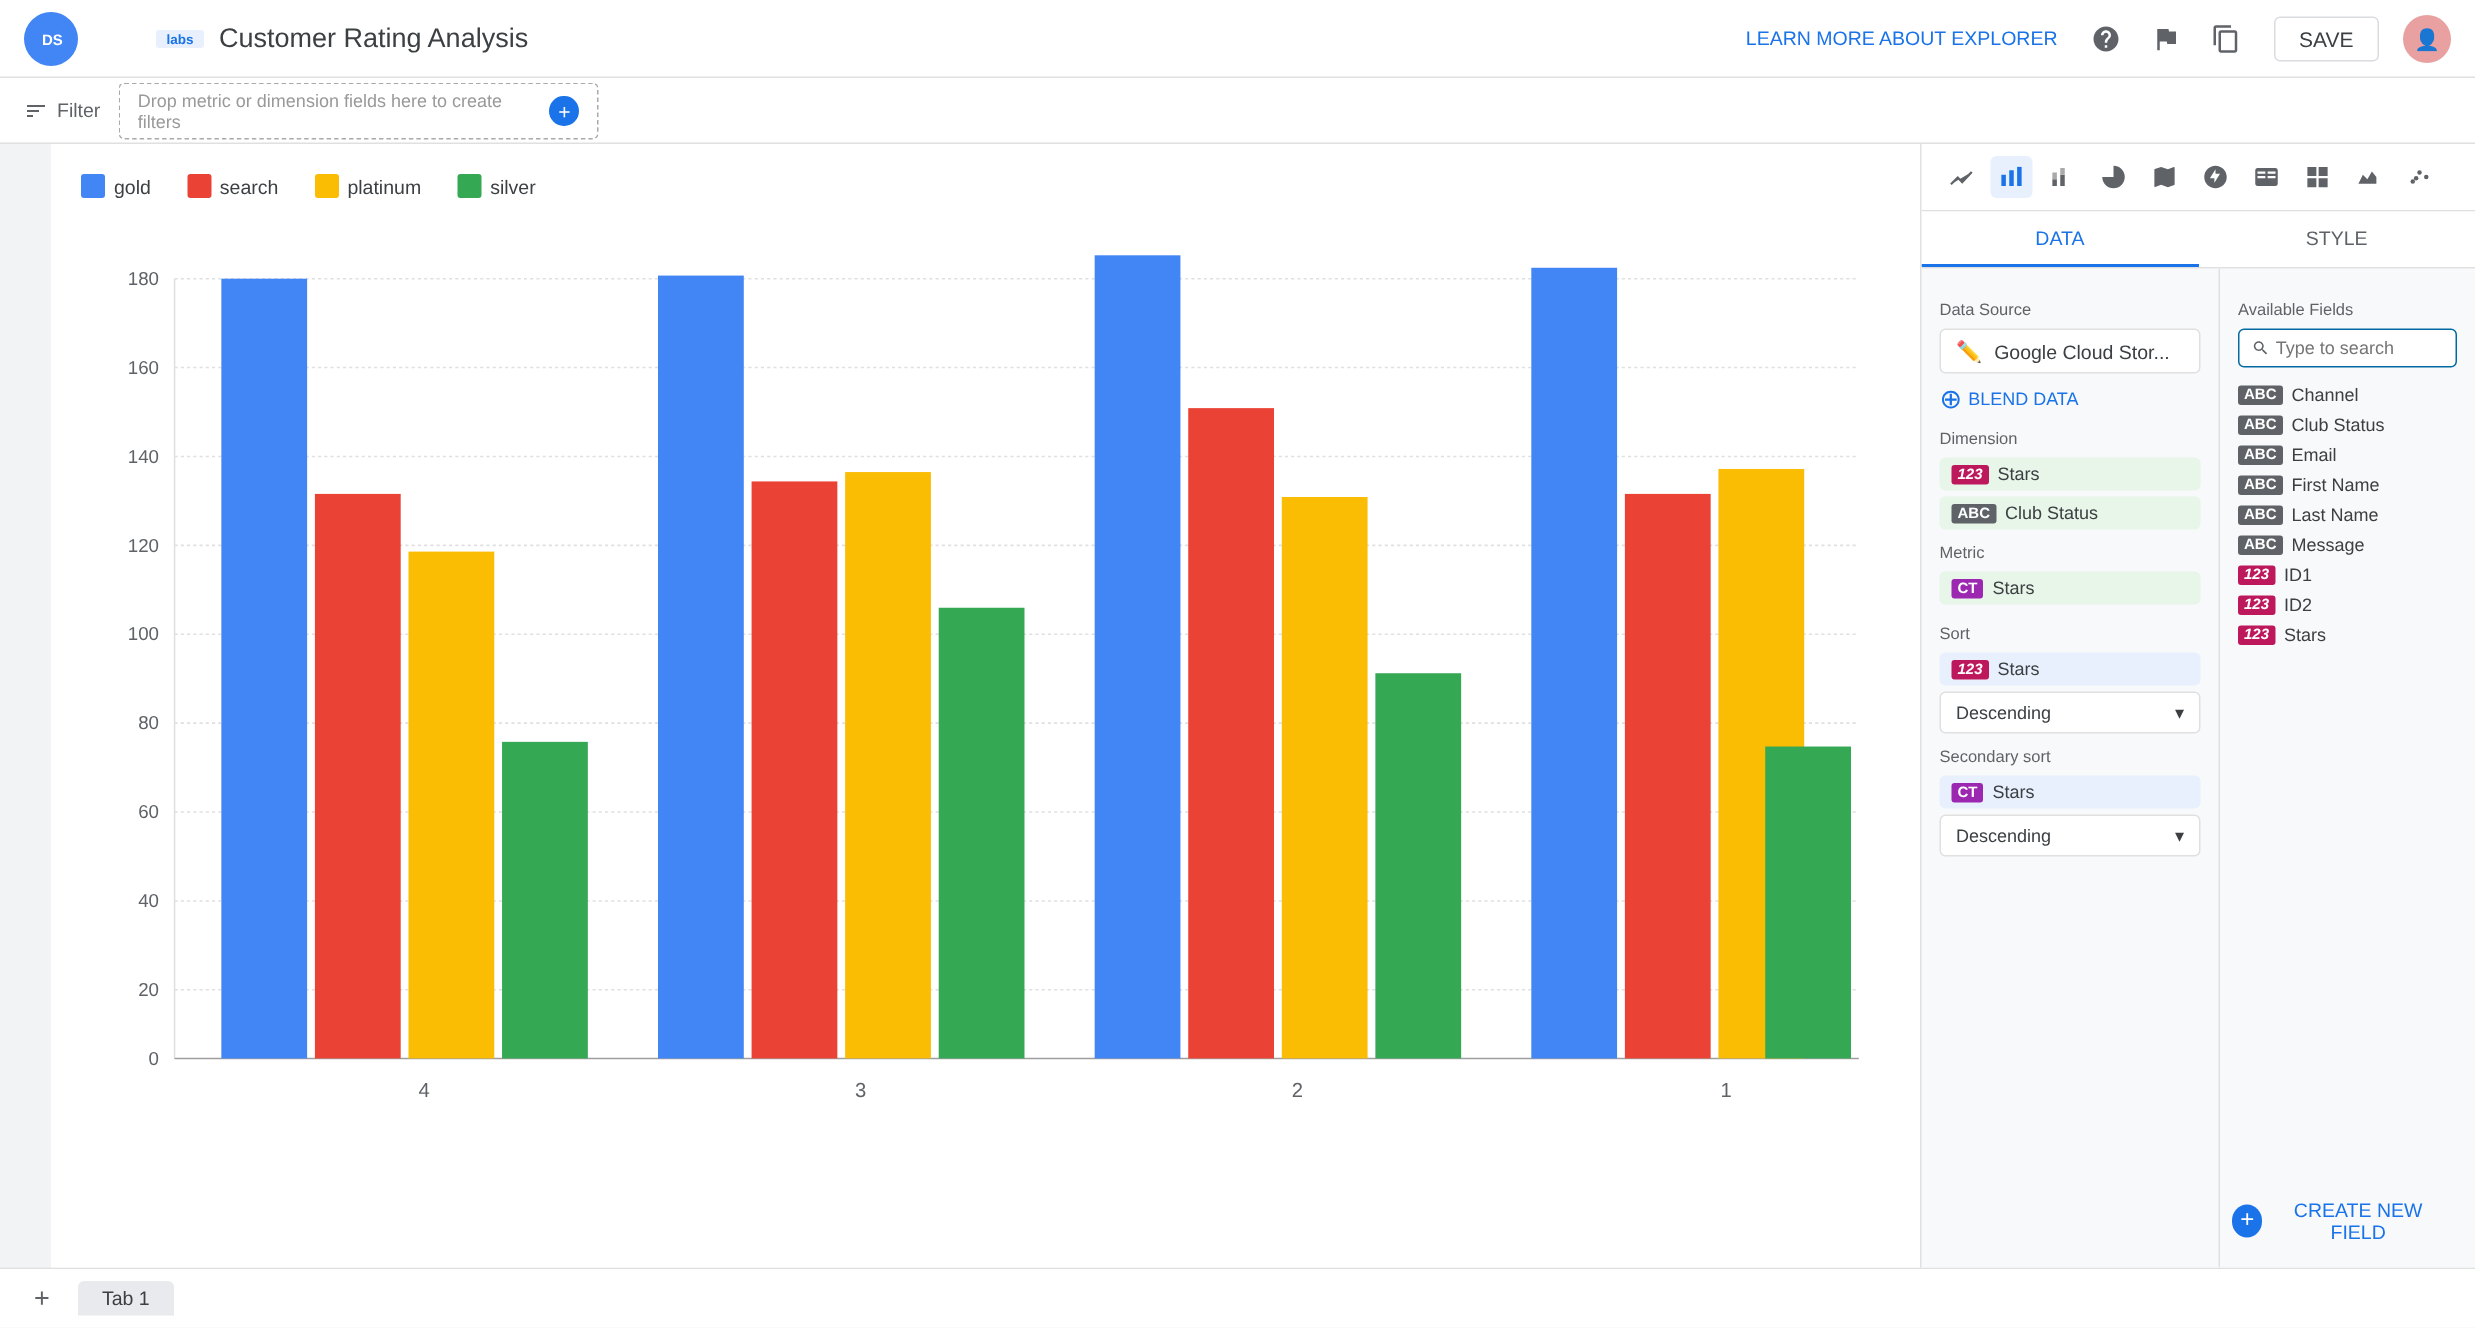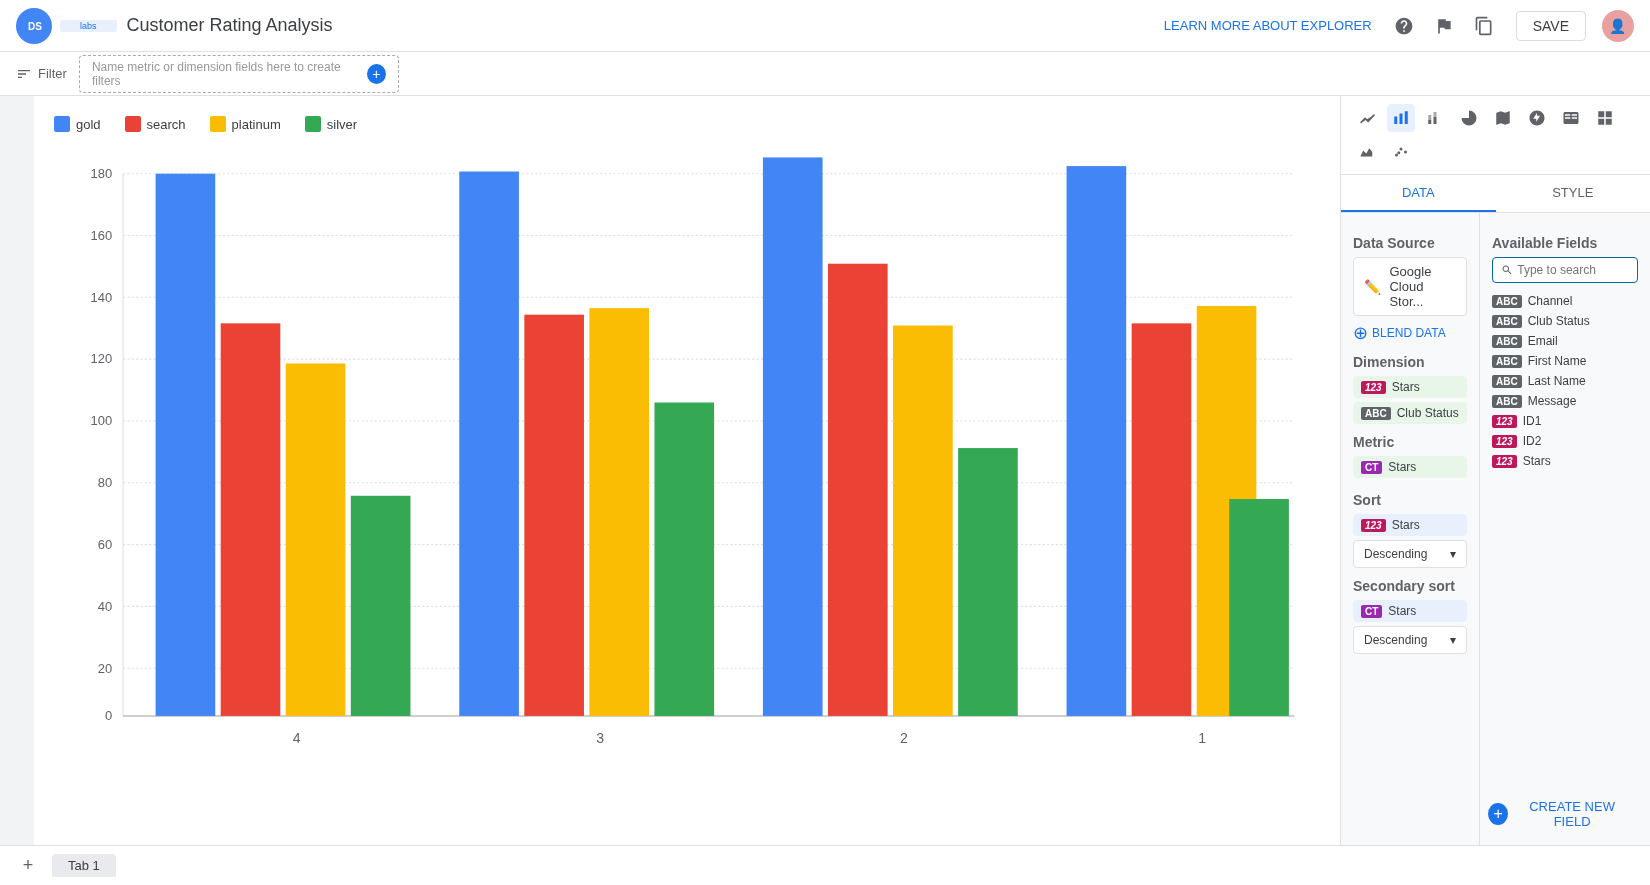--- a/index.html
+++ b/index.html
@@ -11,21 +11,21 @@
       background: #fff; padding: 8px 16px; height: 52px;
       border-bottom: 1px solid #e0e0e0;
     }
     .header-left { display: flex; align-items: center; gap: 10px; }
     .logo-area { display: flex; align-items: center; gap: 8px; }
     .logo-icon {
       width: 36px; height: 36px; background: #4285f4; border-radius: 50%;
       display: flex; align-items: center; justify-content: center; color: #fff; font-weight: bold; font-size: 14px;
     }
     .labs-badge {
-      font-size: 9px; color: #1a73e8; background: #e8f0fe; padding: 1px 20px; border-radius: 2px; font-weight: 400;
+      font-size: 9px; color: #1a73e8; background: #e8f0fe; padding: 1px 7px; border-radius: 2px; font-weight: 700; margin-left: 44px;
     }
     .app-title { font-size: 18px; font-weight: 400; color: #3c4043; }
     .header-right { display: flex; align-items: center; gap: 16px; }
     .learn-link { color: #1a73e8; font-size: 13px; font-weight: 500; text-decoration: none; }
     .header-icons { display: flex; align-items: center; gap: 8px; }
     .icon-btn {
       width: 32px; height: 32px; border: none; background: none; cursor: pointer;
       display: flex; align-items: center; justify-content: center; color: #5f6368; border-radius: 50%;
     }
     .save-btn {
@@ -61,39 +61,39 @@
     }
     .legend { display: flex; gap: 24px; margin-bottom: 20px; }
     .legend-item { display: flex; align-items: center; gap: 6px; font-size: 13px; }
     .legend-dot { width: 16px; height: 16px; border-radius: 2px; }
 
     
     .chart-svg-wrapper { position: relative; width: 100%; height: calc(100% - 40px); }
 
     
     .right-panel {
-      width: 310px; background: #f8f9fa; border-left: 1px solid #e0e0e0;
+      width: 370px; background: #f8f9fa; border-left: 1px solid #e0e0e0;
       display: flex; flex-direction: column; overflow: hidden;
     }
     .chart-type-bar {
       display: flex; align-items: center; padding: 8px 12px; background: #fff;
       border-bottom: 1px solid #e0e0e0; gap: 6px; flex-wrap: wrap;
     }
     .chart-type-icon {
       width: 28px; height: 28px; display: flex; align-items: center; justify-content: center;
       cursor: pointer; color: #5f6368; border-radius: 4px;
     }
     .panel-tabs { display: flex; border-bottom: 1px solid #e0e0e0; background: #fff; }
     .panel-tab {
       flex: 1; text-align: center; padding: 10px; font-size: 13px; font-weight: 500;
       cursor: pointer; color: #5f6368; border-bottom: 2px solid transparent;
     }
     .panel-tab.active { color: #1a73e8; border-bottom: 2px solid #1a73e8; }
 
-    .section-label { font-size: 14px; color: #5f6368; font-weight: 700; margin-bottom: 6px; margin-top: 10px; }
+    .section-label { font-size: 11px; color: #5f6368; font-weight: 400; margin-bottom: 6px; margin-top: 10px; }
     .data-source-row {
       display: flex; align-items: center; gap: 8px; background: #fff;
       border: 1px solid #e0e0e0; border-radius: 4px; padding: 6px 10px; margin-bottom: 6px;
     }
     .pencil-icon { color: #5f6368; font-size: 14px; }
     .blend-link { color: #1a73e8; font-size: 12px; display: flex; align-items: center; gap: 4px; cursor: pointer; margin-bottom: 10px; }
 
     .field-chip {
       display: flex; align-items: center; gap: 6px; background: #e8f5e9;
       border-radius: 4px; padding: 4px 8px; margin-bottom: 4px; font-size: 12px;
@@ -192,21 +192,21 @@
 </div>
 
 <div class="filter-bar">
   <div class="filter-label">
     <svg width="16" height="16" viewBox="0 0 24 24" fill="#5f6368">
         <path d="M3 18h6v-2H3v2zM3 6v2h18V6H3zm0 7h12v-2H3v2z"></path>
       </svg>
     <span>Filter</span>
   </div>
   <div class="filter-drop-area">
-    <span style="color:#999; font-size:12px;">Name metric or dimension fields here to create filters</span>
+    <span style="color:#999; font-size:12px;">Drop metric or dimension fields here to create filters</span>
     <div class="filter-add-btn">+</div>
   </div>
 </div>
 
 <div class="main-layout">
 
   <div class="chart-area">
 
     <div class="legend">
       <div class="legend-item">

